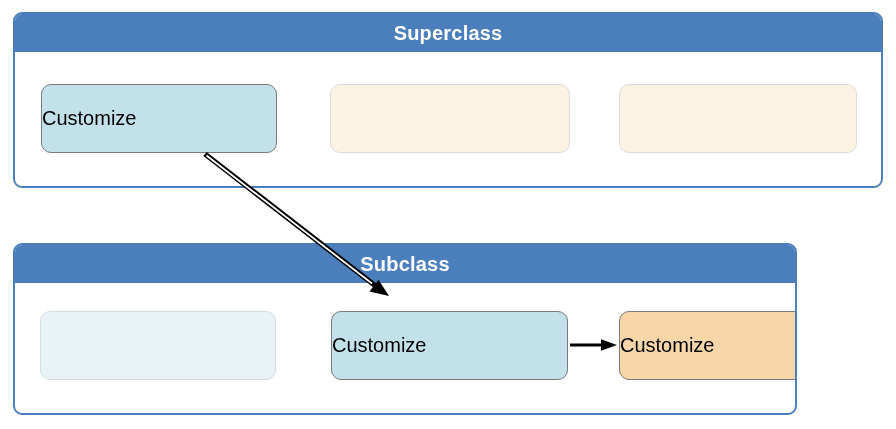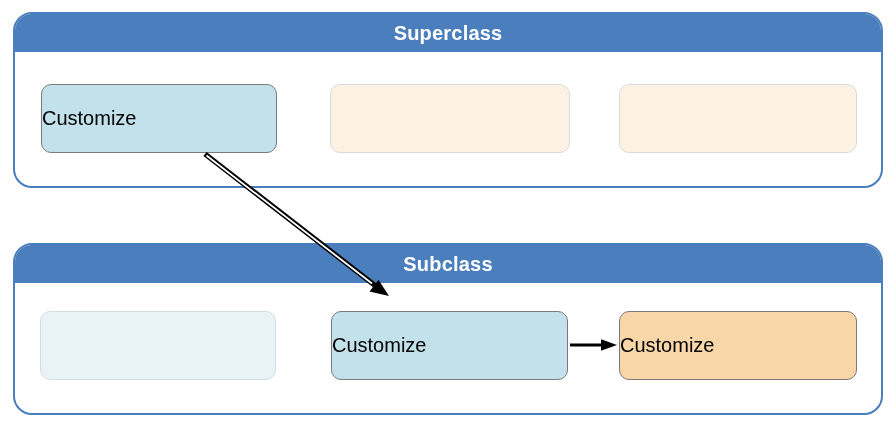--- a/index.html
+++ b/index.html
@@ -6,21 +6,21 @@
   body{
     position:relative;
     width:896px;height:429px;
     font-family:"Liberation Sans","DejaVu Sans",sans-serif;
     overflow:hidden;
   }
   .container{
     position:absolute;
     box-sizing:border-box;
     border:2px solid #4a7ebc;
-    border-radius:19px;
+    border-radius:9px;
     background:#ffffff;
     overflow:hidden;
   }
   .container-header{
     height:38px;
     background:#4a7ebc;
     display:flex;
     align-items:center;
     justify-content:center;
     color:#ffffff;
@@ -69,21 +69,21 @@
   <div class="container-header">
     <span>Superclass</span>
   </div>
   <div class="node active-blue" style="left:26px;top:70px;width:236px;height:69px;">
     <span>Customize</span>
   </div>
   <div class="node empty-cream" style="left:315px;top:70px;width:240px;height:69px;"></div>
   <div class="node empty-cream" style="left:604px;top:70px;width:238px;height:69px;"></div>
 </div>
 
-<div class="container" style="left:13px;top:243px;width:870px;height:172px;">
+<div class="container" style="left:13px;top:243px;width:784px;height:172px;">
   <div class="container-header">
     <span>Subclass</span>
   </div>
   <div class="node empty-pale-blue" style="left:25px;top:66px;width:236px;height:69px;"></div>
   <div class="node active-blue" style="left:316px;top:66px;width:237px;height:69px;">
     <span>Customize</span>
   </div>
   <div class="node active-orange" style="left:604px;top:66px;width:238px;height:69px;">
     <span>Customize</span>
   </div>

